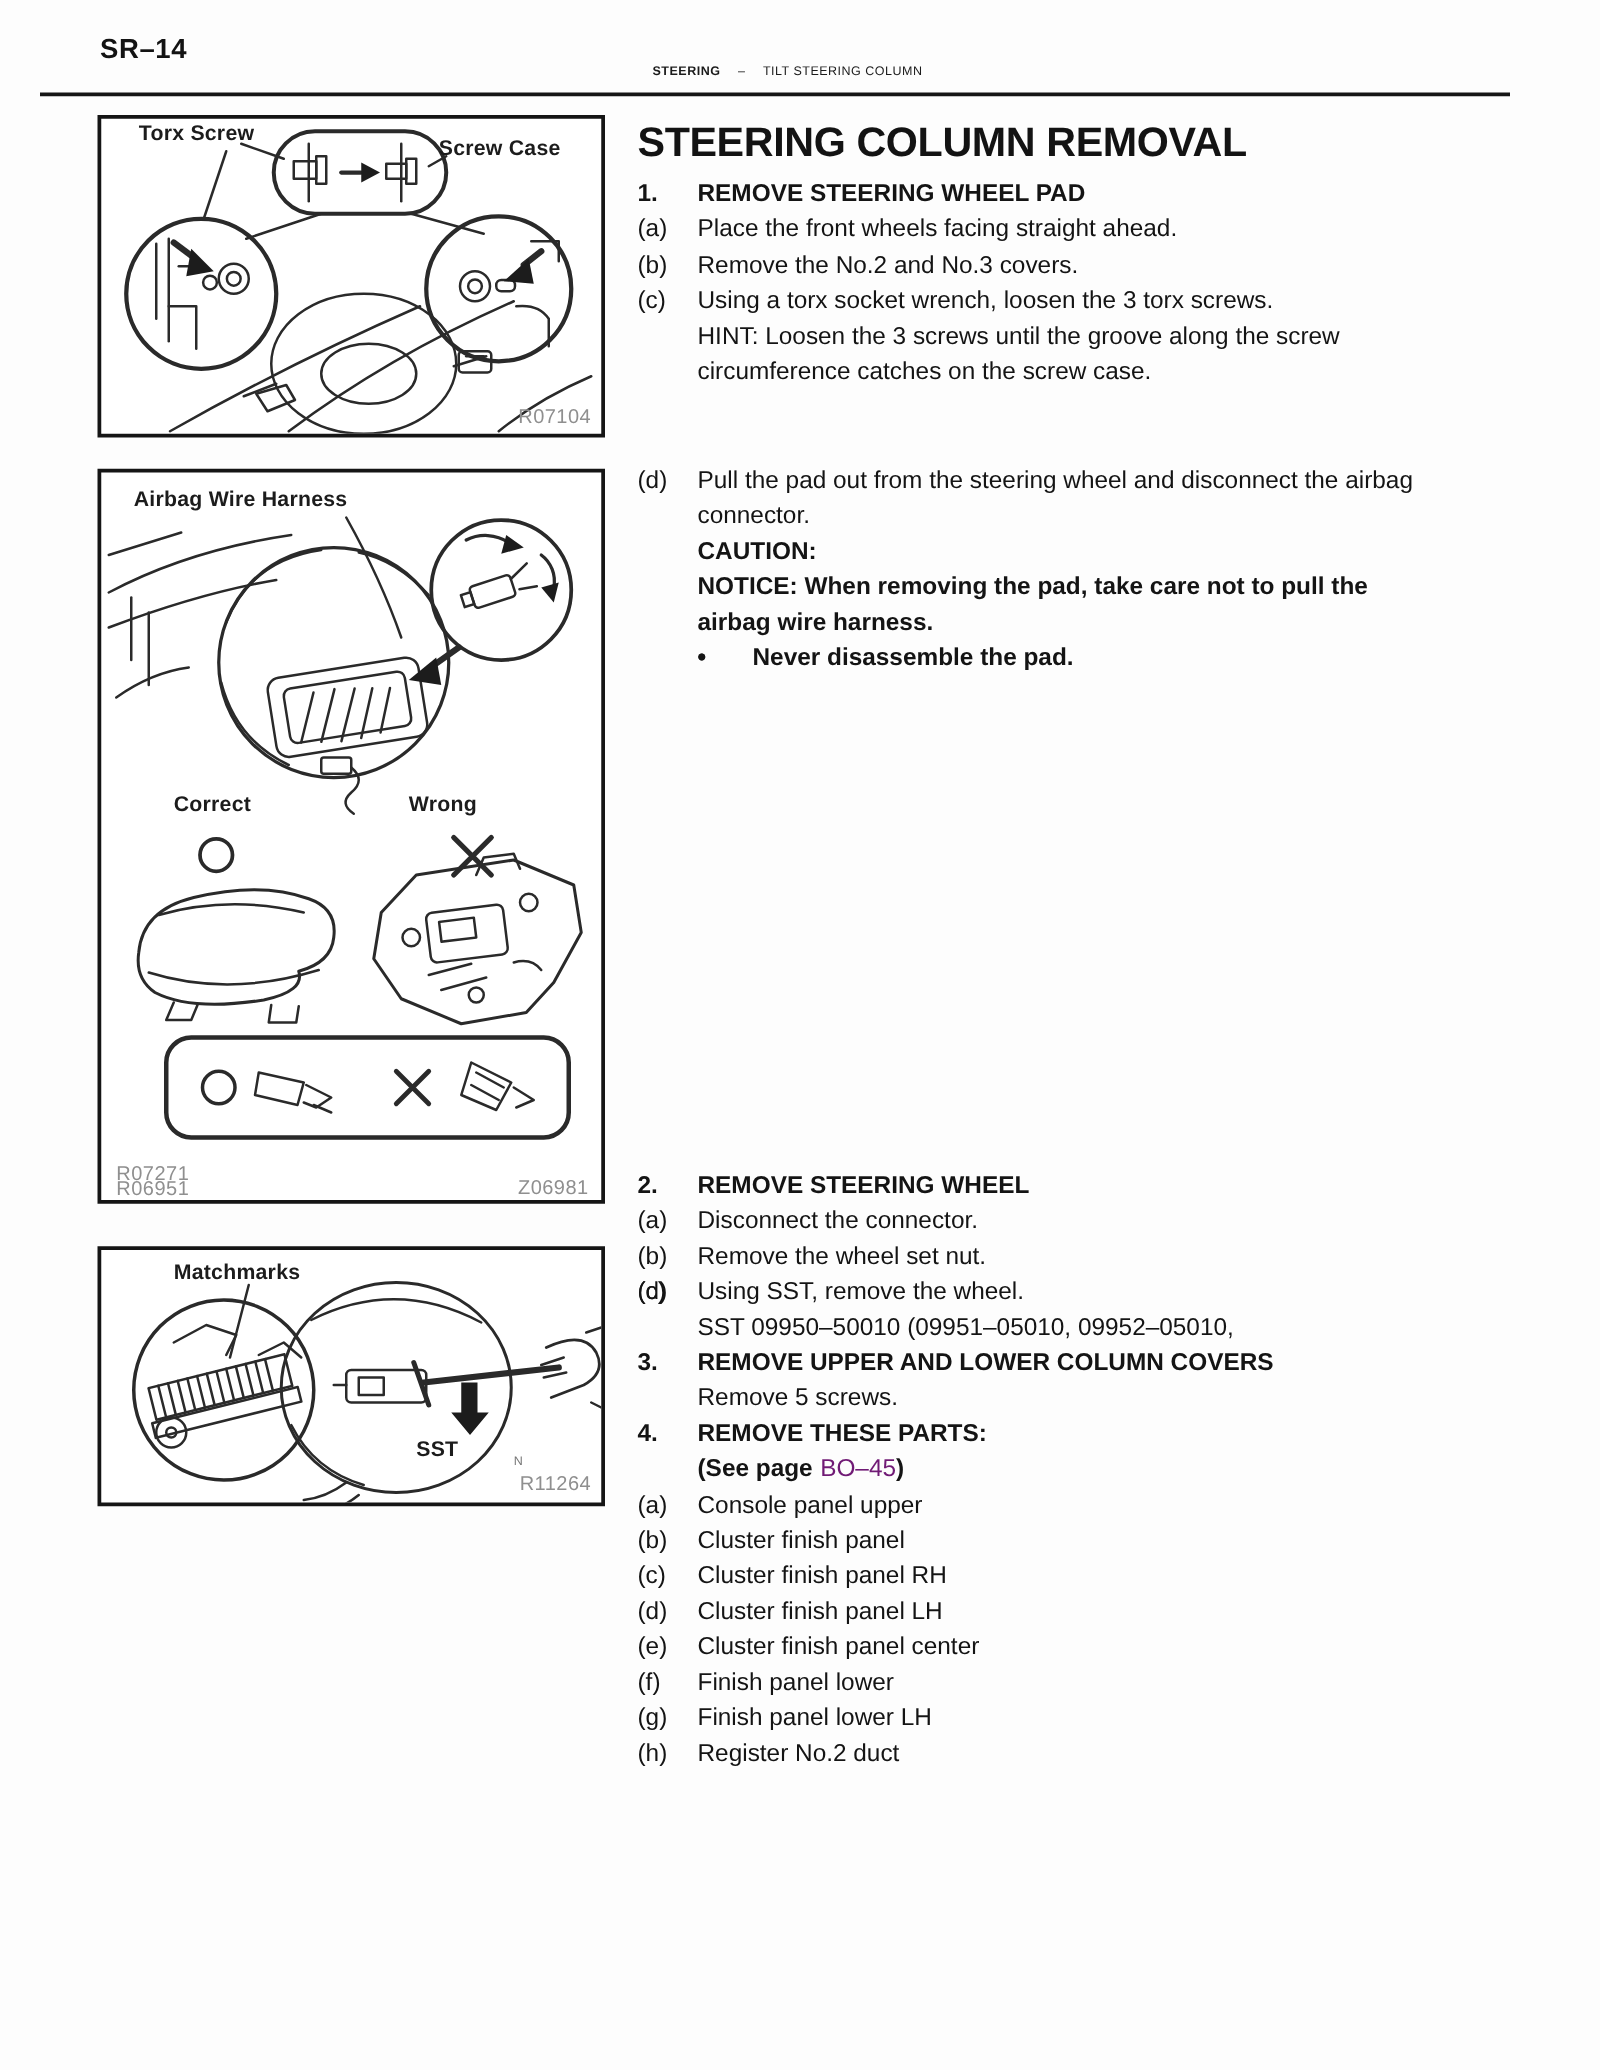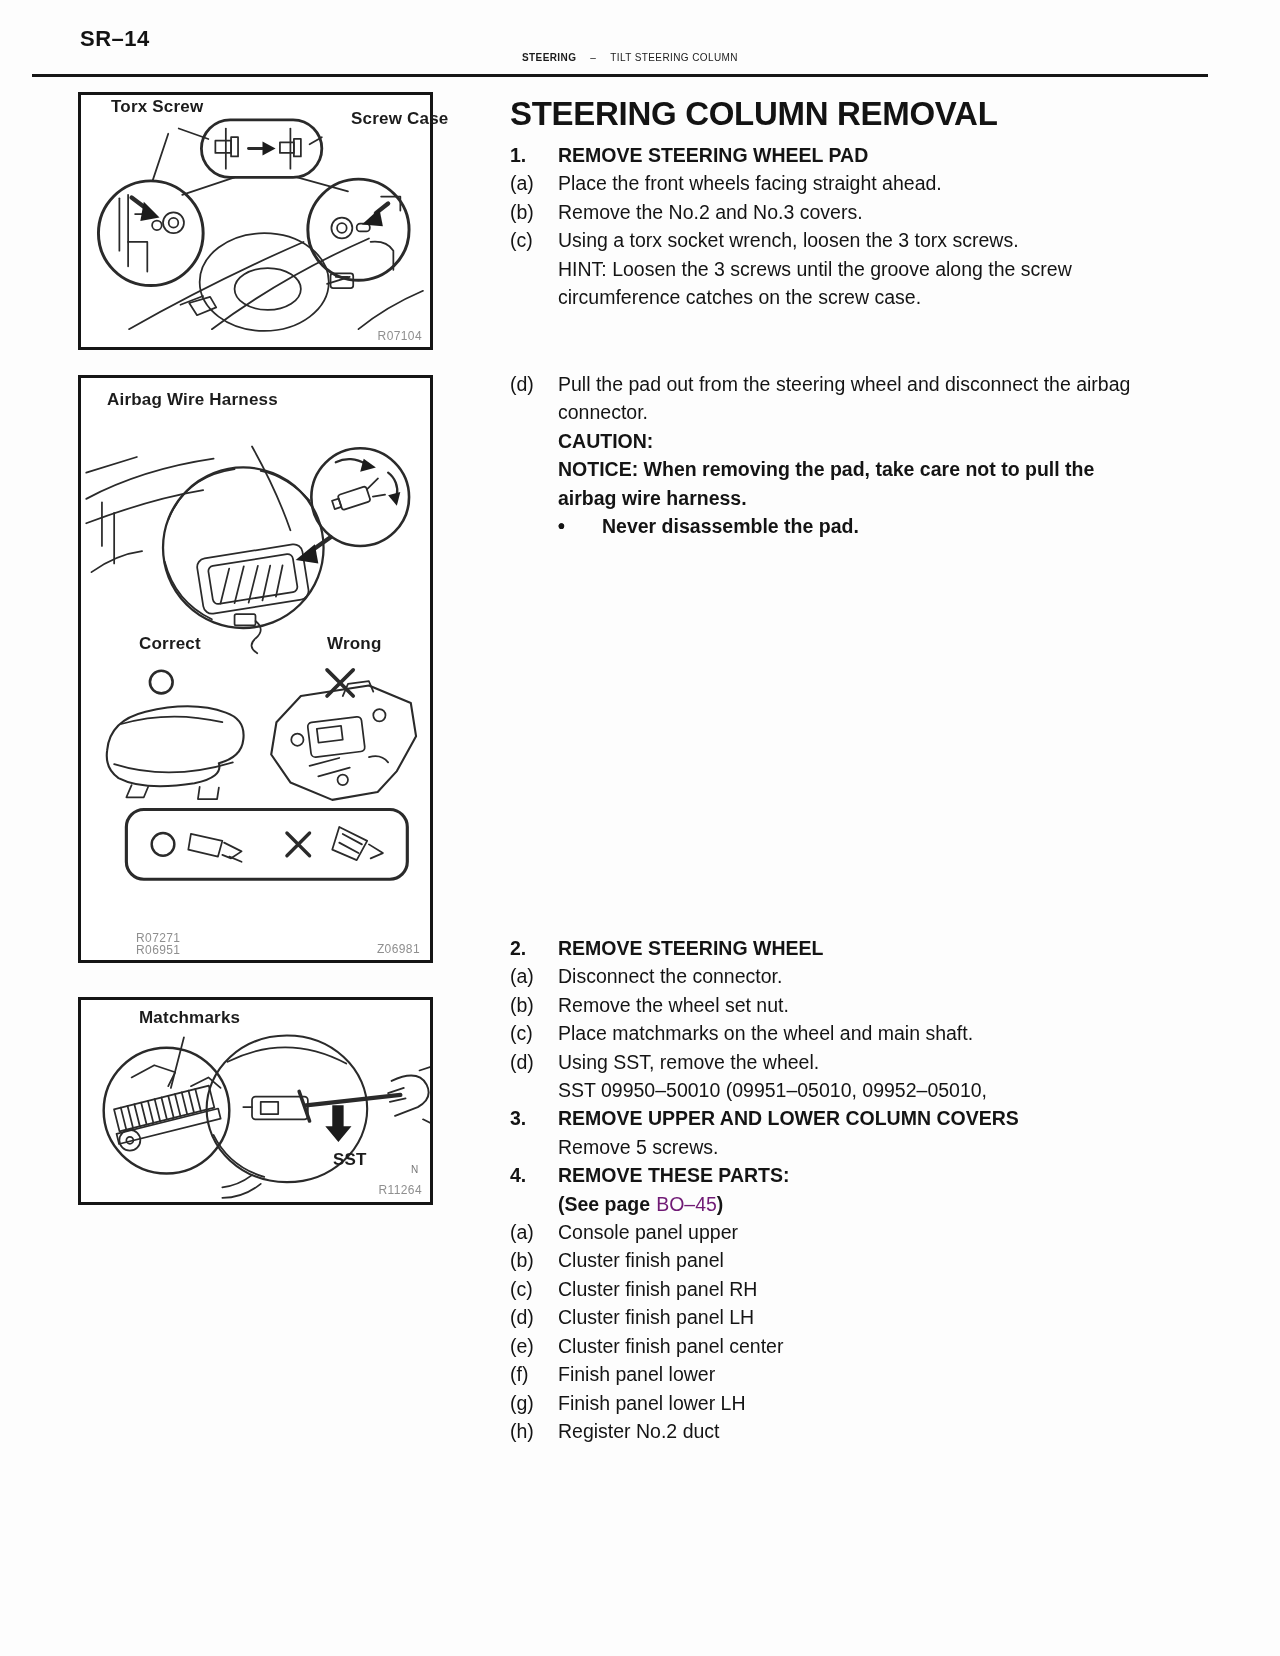--- a/index.html
+++ b/index.html
@@ -7,27 +7,27 @@
   body { position:relative; background:#fdfdfd; font-family:"Liberation Sans", sans-serif; color:#131313; overflow:hidden; }
 
   
   .pagenum { position:absolute; left:80px; top:26px; font-size:22px; font-weight:bold; letter-spacing:.5px;text-align:center; }
   .runhead { position:absolute; left:55px; top:52px; width:1150px; text-align:center; font-size:10px; letter-spacing:.4px; color:#1b1b1b; }
   .runhead .sec { font-weight:bold; }
   .runhead .dash { margin:0 14px; }
   .rule { position:absolute; left:32px; top:74px; width:1176px; border-top:3px solid #161616; }
 
   
-  .figbox { position:absolute; left:78px; width:355px; border:3px solid #151515; background:#fff; }
+  .figbox { position:absolute; left:78px; width:406px; border:3px solid #151515; background:#fff; }
   .figbox svg { position:absolute; left:0; top:0; width:100%; height:100%; }
   #fig1 { top:92px;  height:258px; }
   #fig2 { top:375px; height:588px; }
   #fig3 { top:997px; height:208px; }
   .figlabel { position:absolute; font-size:17px; font-weight:600; color:#1c1c1c; letter-spacing:.2px; white-space:nowrap; }
-  .figcode  { position:absolute; font-size:12px; color:#8f8f8f; letter-spacing:.4px; white-space:nowrap;margin-left:43px; }
+  .figcode  { position:absolute; font-size:16px; color:#8f8f8f; letter-spacing:.4px; white-space:nowrap; }
   .figsmall { position:absolute; font-size:10px; color:#777; }
 
   
   .block { position:absolute; left:510px; width:640px; }
   #block1 { top:96px; }
   #block2 { top:370px; }
   #block3 { top:934px; }
   .doc-title { font-size:33px; font-weight:bold; letter-spacing:-.3px; line-height:36px; margin-bottom:9px; white-space:nowrap; }
   .line { position:relative; padding-left:48px; font-size:19.5px; line-height:28.4px; color:#141414; }
   .line > .lbl { position:absolute; left:0; top:0; }
@@ -258,21 +258,20 @@
   <div class="line">
     <span class="lbl">(a)</span>
     <span>Disconnect the connector.</span>
   </div>
   <div class="line">
     <span class="lbl">(b)</span>
     <span>Remove the wheel set nut.</span>
   </div>
   <div class="line">
     <span class="lbl">(c)</span>
-    <span>Place matchmarks on the wheel and main shaft.</span>
   </div>
   <div class="line">
     <span class="lbl">(d)</span>
     <span>Using SST, remove the wheel.</span>
   </div>
   <div class="line">
     <span>SST 09950–50010 (09951–05010, 09952–05010,</span>
   </div>
   <div class="line heading">
     <span class="lbl">3.</span>

